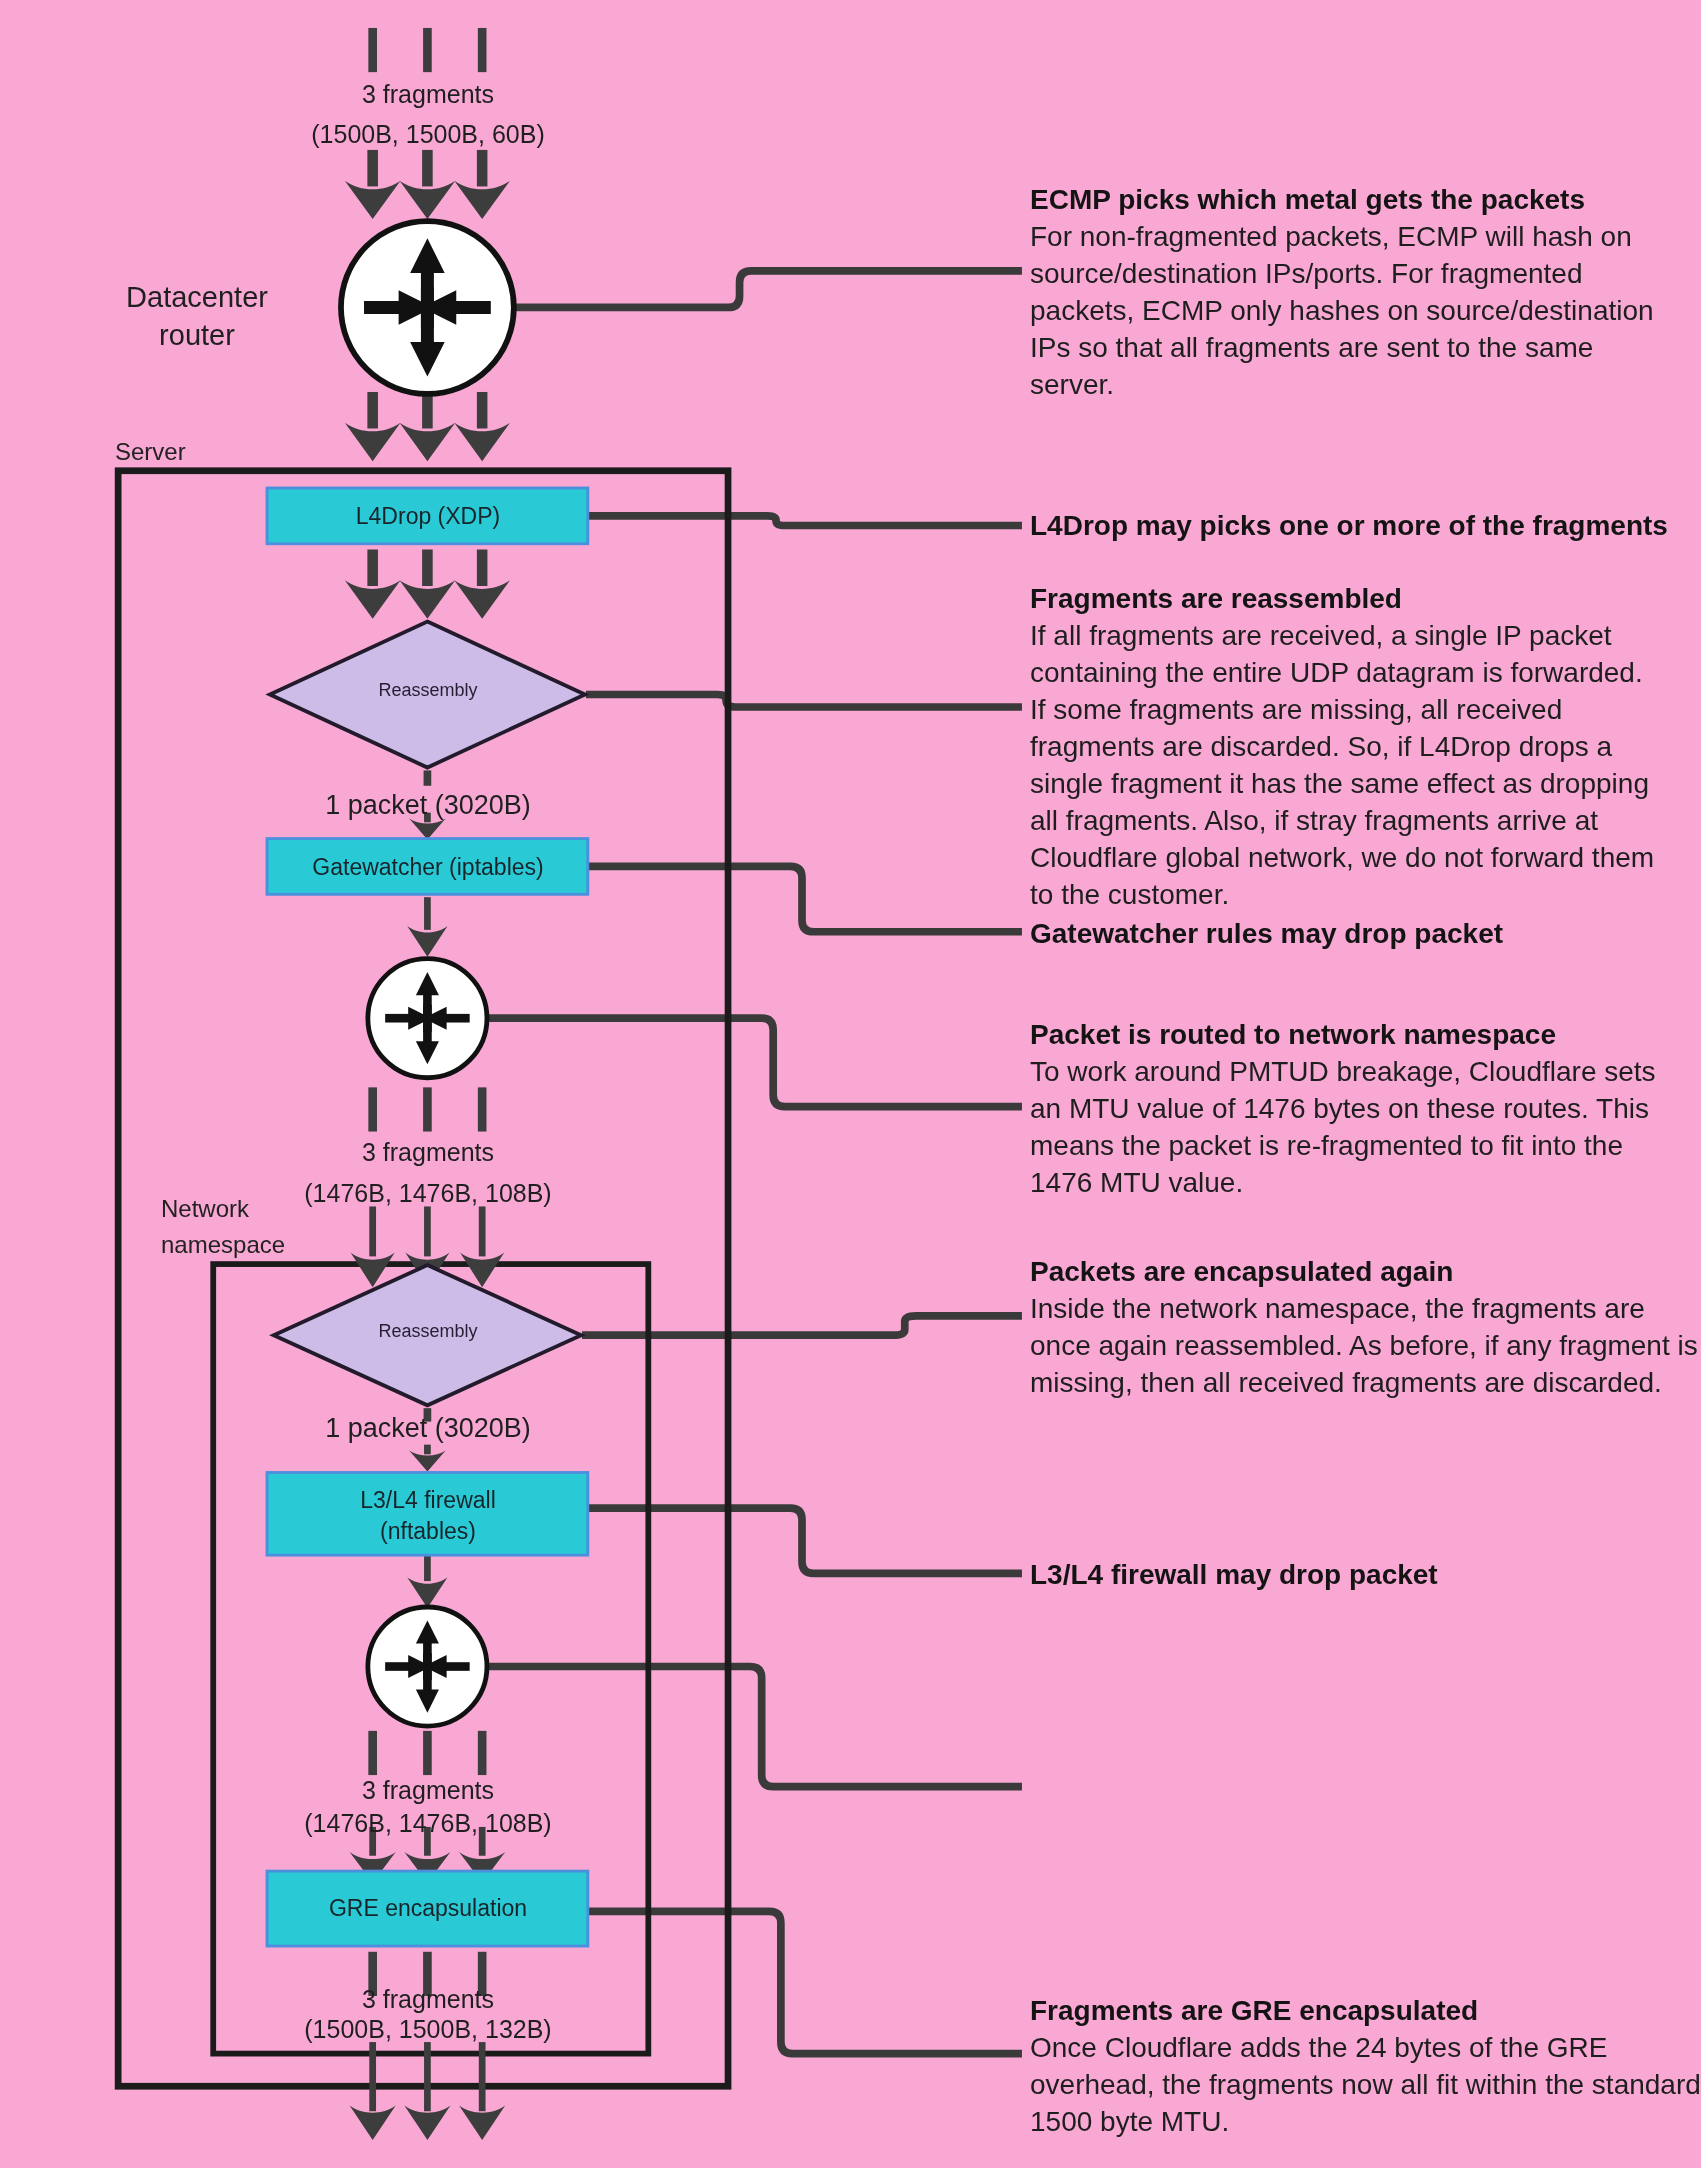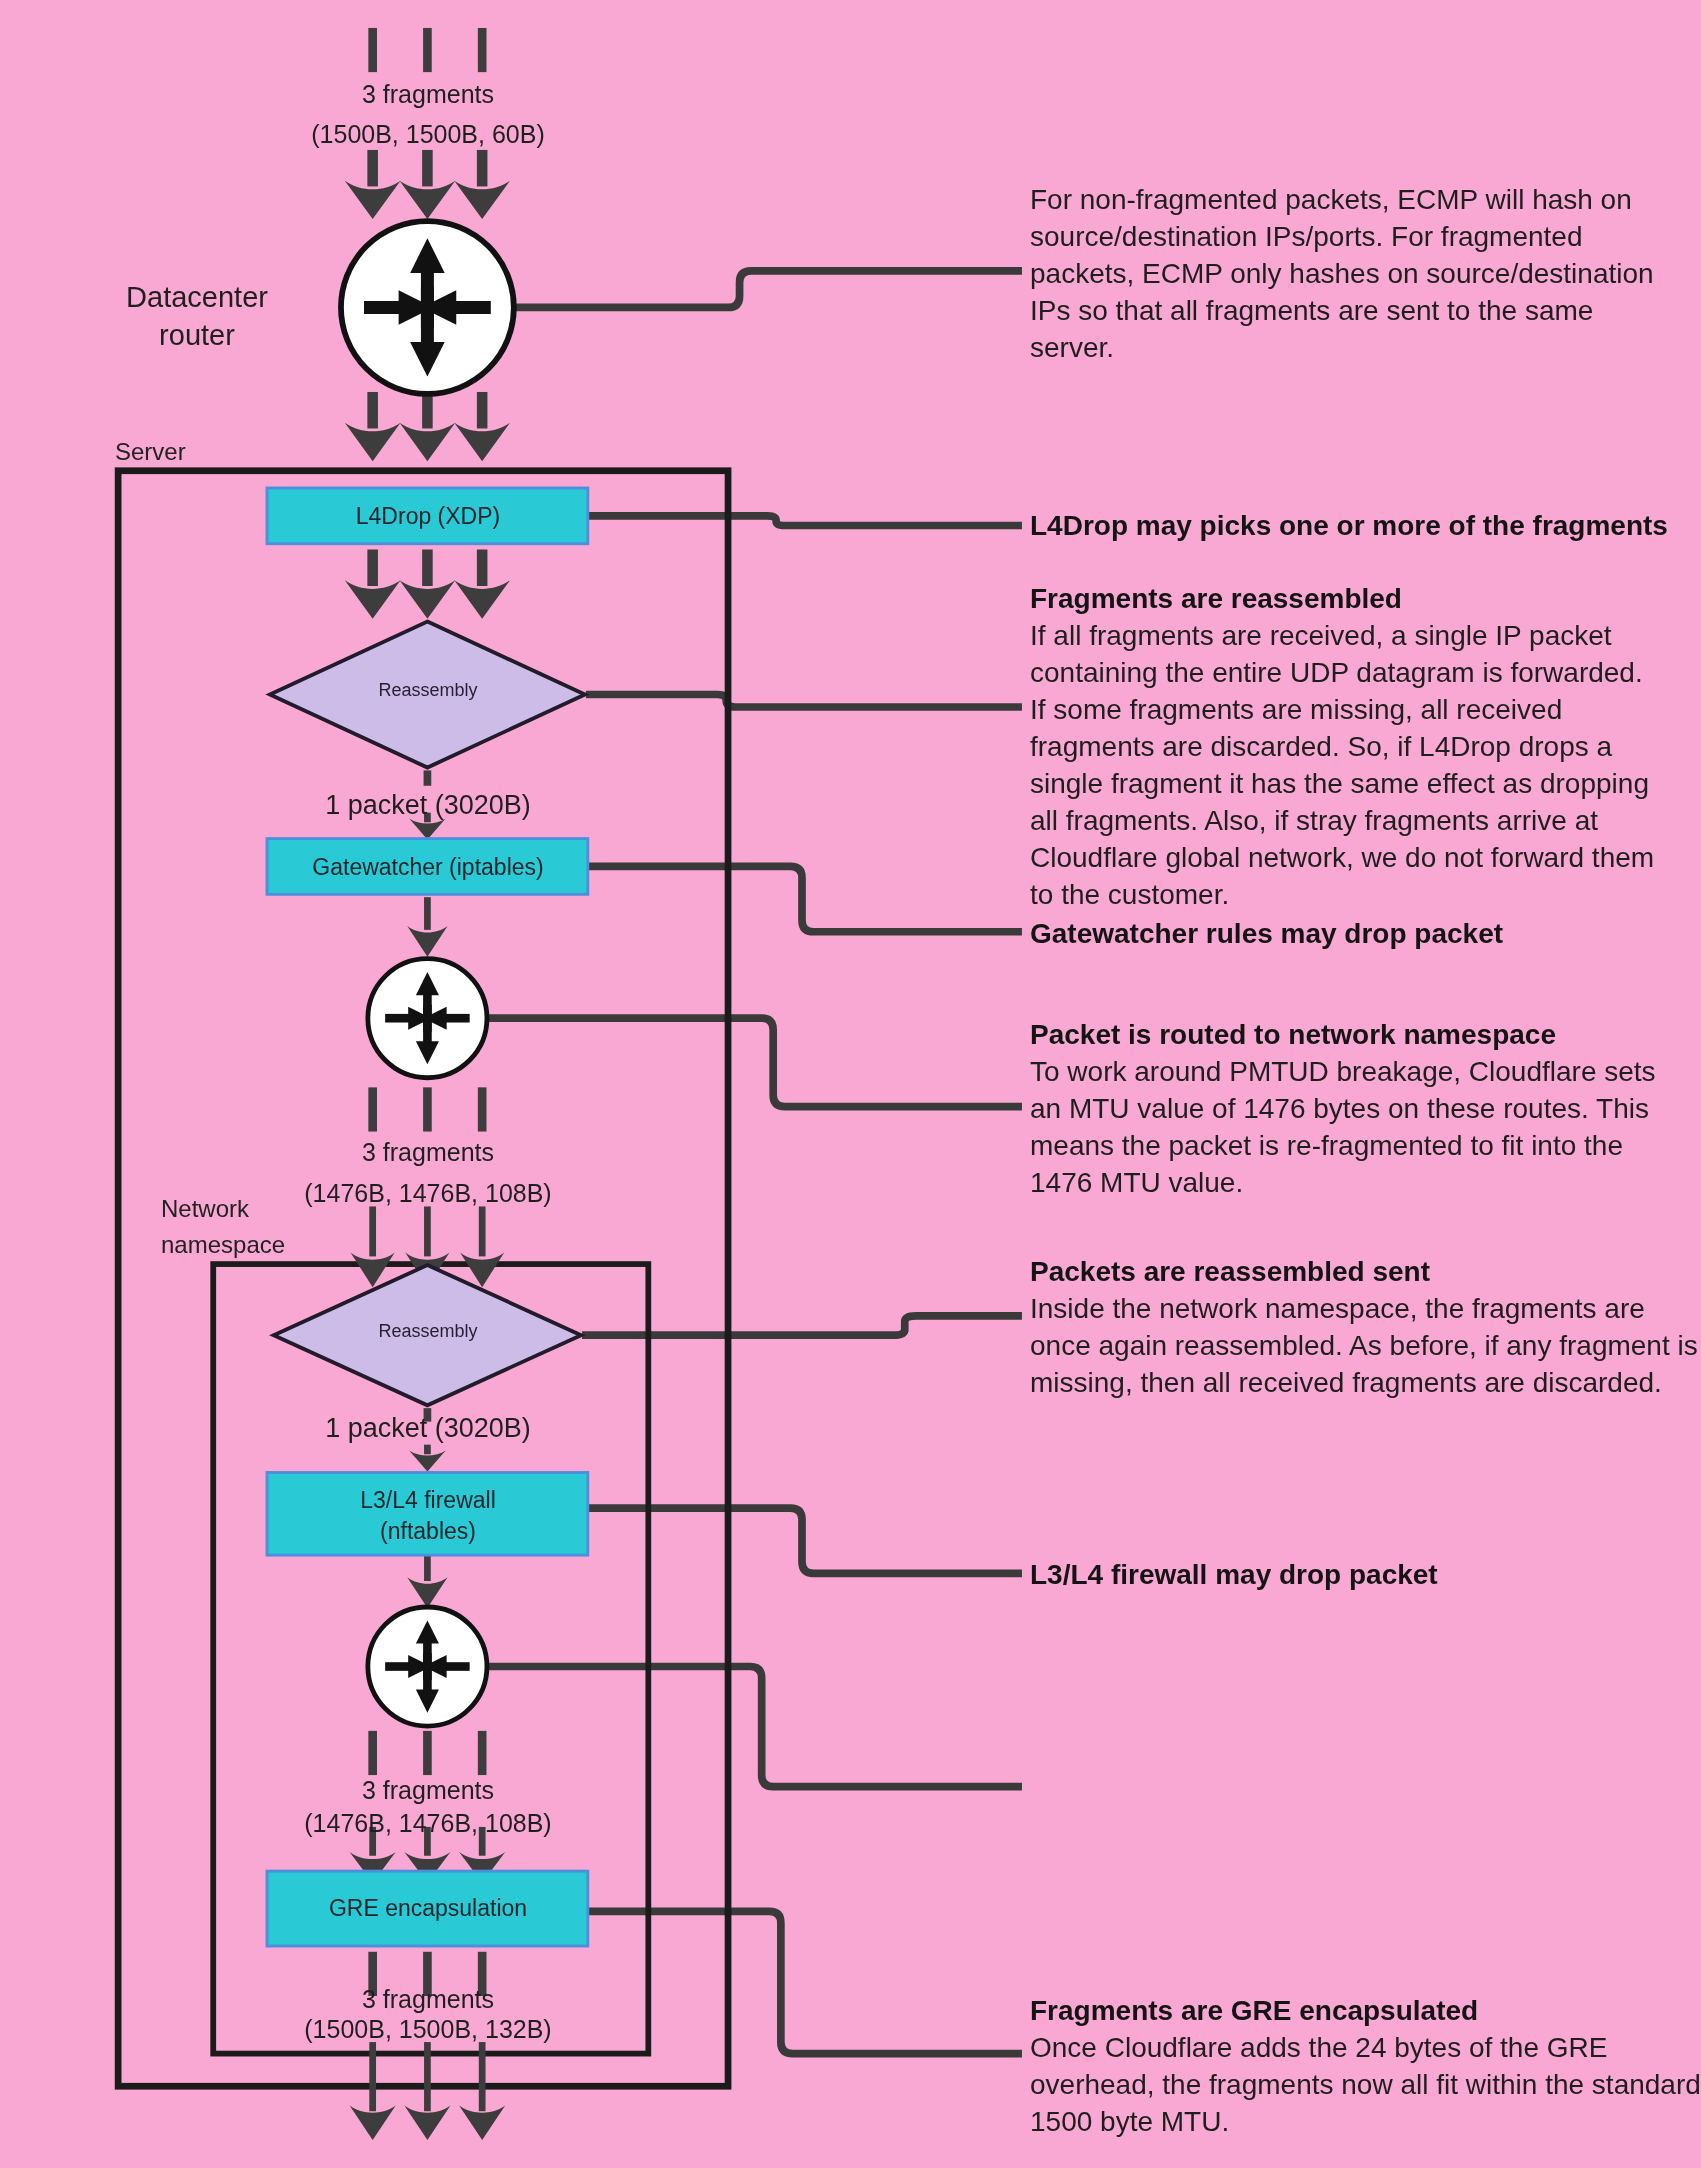--- a/index.html
+++ b/index.html
@@ -197,38 +197,39 @@
 
   <div class="abs-text ctr frag-label" style="left:428px;top:1775px;">3 fragments</div>
   <div class="abs-text ctr frag-label" style="left:428px;top:1808px;">(1476B, 1476B, 108B)</div>
 
   <div class="abs-text ctr box-label" style="left:428px;top:1895px;">GRE encapsulation</div>
 
   <div class="abs-text ctr frag-label" style="left:428px;top:1984px;">3 fragments</div>
   <div class="abs-text ctr frag-label" style="left:428px;top:2014px;">(1500B, 1500B, 132B)</div>
 
   <div class="annotation a1">
+    <div class="t">ECMP picks which metal gets the packets</div>
     <div>For non-fragmented packets, ECMP will hash on source/destination IPs/ports. For fragmented packets, ECMP only hashes on source/destination IPs so that all fragments are sent to the same server.</div>
   </div>
   <div class="annotation a2">
     <div class="t">L4Drop may picks one or more of the fragments</div>
   </div>
   <div class="annotation a3">
     <div class="t">Fragments are reassembled</div>
     <div>If all fragments are received, a single IP packet containing the entire UDP datagram is forwarded. If some fragments are missing, all received fragments are discarded. So, if L4Drop drops a single fragment it has the same effect as dropping all fragments. Also, if stray fragments arrive at Cloudflare global network, we do not forward them to the customer.</div>
   </div>
   <div class="annotation a4">
     <div class="t">Gatewatcher rules may drop packet</div>
   </div>
   <div class="annotation a5">
     <div class="t">Packet is routed to network namespace</div>
     <div>To work around PMTUD breakage, Cloudflare sets an MTU value of 1476 bytes on these routes. This means the packet is re-fragmented to fit into the 1476 MTU value.</div>
   </div>
   <div class="annotation a6">
-    <div class="t">Packets are reassembled sent</div>
+    <div class="t">Packets are encapsulated again</div>
     <div>Inside the network namespace, the fragments are once again reassembled. As before, if any fragment is missing, then all received fragments are discarded.</div>
   </div>
   <div class="annotation a7">
     <div class="t">L3/L4 firewall may drop packet</div>
   </div>
   <div class="annotation a9">
     <div class="t">Fragments are GRE encapsulated</div>
     <div>Once Cloudflare adds the 24 bytes of the GRE overhead, the fragments now all fit within the standard 1500 byte MTU.</div>
   </div>
 

